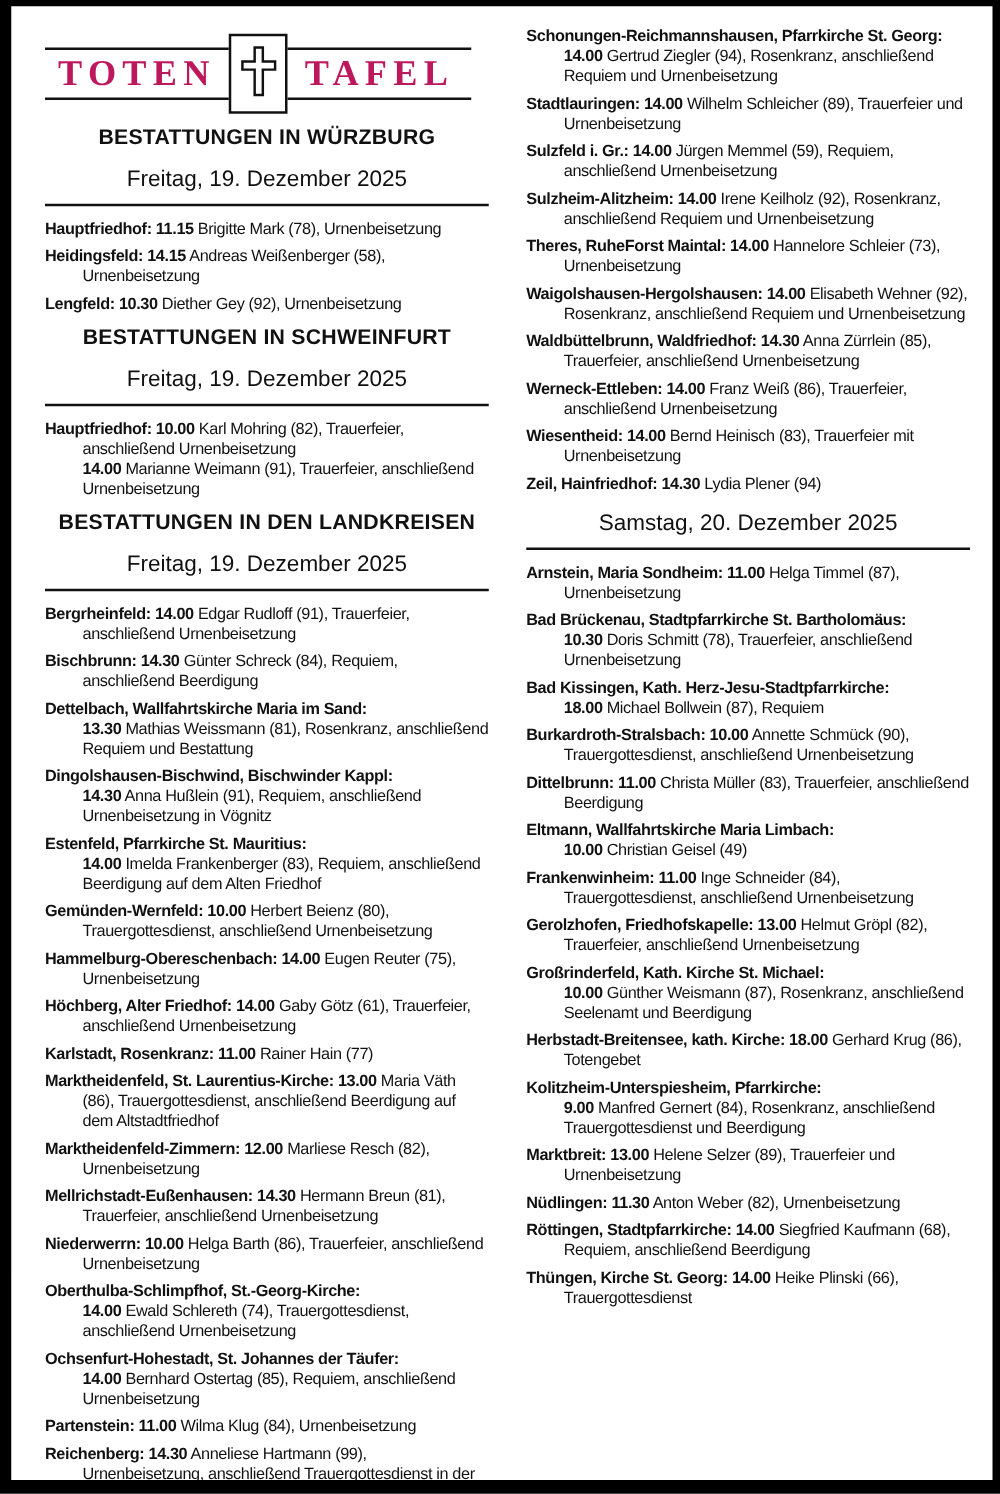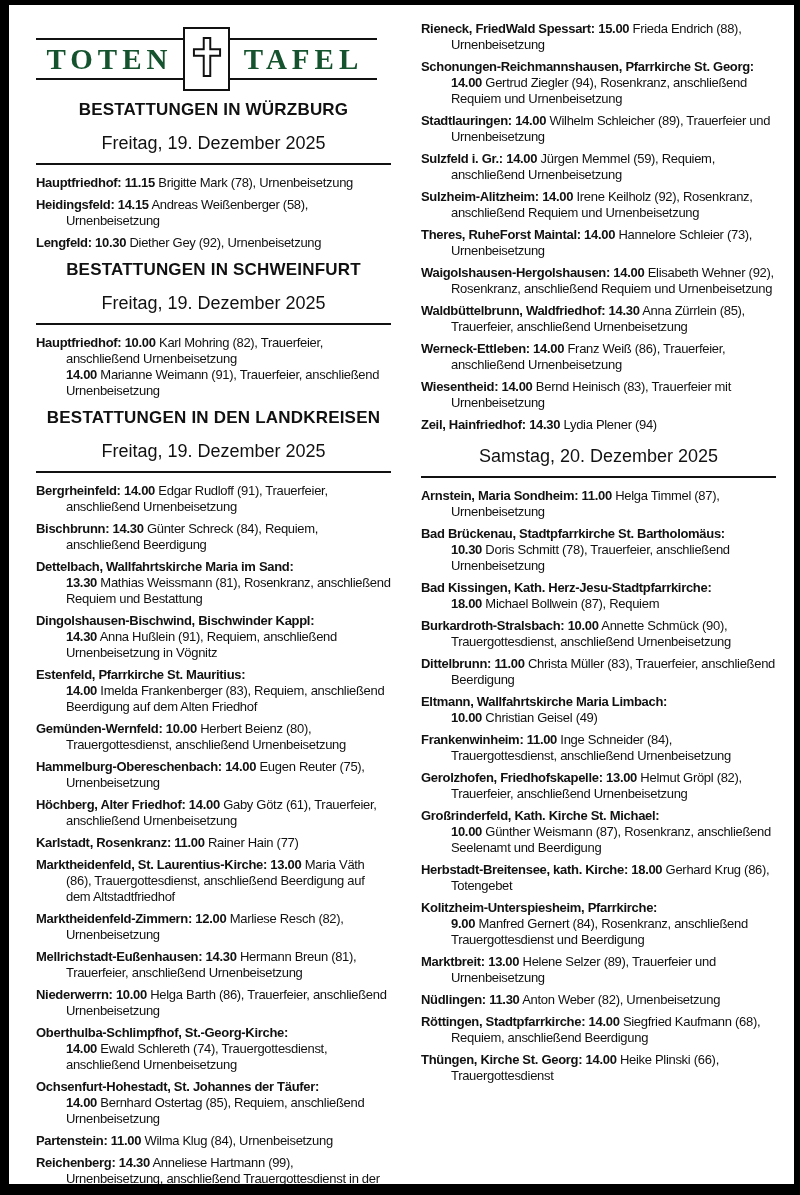--- a/index.html
+++ b/index.html
@@ -13,21 +13,21 @@
   .inner{display:flex;gap:30px;padding:16px 18px 0 27px;height:100%;}
   .col{flex:1 1 0;min-width:0;}
 
   
   .masthead{position:relative;height:64px;margin:6px 14px 0 0;display:flex;align-items:center;}
   .mast-rule{position:absolute;left:0;right:0;height:2px;background:#111;}
   .mast-rule.top{top:11px;}
   .mast-rule.bottom{bottom:11px;}
   .mast-half{flex:1;text-align:center;z-index:1;
     font-family:"Liberation Serif",serif;font-weight:700;font-size:29px;
-    letter-spacing:5px;color:#14532d;line-height:1;}
+    letter-spacing:5px;color:#be185d;line-height:1;}
   .mast-box{width:47px;height:64px;background:#fff;border:2px solid #111;z-index:2;
     display:flex;align-items:center;justify-content:center;flex:0 0 auto;}
 
   
   .sec-h{font-size:17px;font-weight:700;text-align:center;margin:8px 0 0;
     letter-spacing:.2px;line-height:1.25;}
   .date-h{font-size:18px;font-weight:400;text-align:center;margin:13px 0 0;line-height:1.2;}
   .date-rule{height:2px;background:#111;margin:8px 0 10px;}
 
   
@@ -81,21 +81,20 @@
         <p class="entry"><strong>Marktheidenfeld-Zimmern:</strong> <strong>12.00</strong> Marliese Resch (82), Urnenbeisetzung</p>
         <p class="entry"><strong>Mellrichstadt-Eußenhausen:</strong> <strong>14.30</strong> Hermann Breun (81), Trauerfeier, anschließend Urnenbeisetzung</p>
         <p class="entry"><strong>Niederwerrn:</strong> <strong>10.00</strong> Helga Barth (86), Trauerfeier, anschließend Urnenbeisetzung</p>
         <p class="entry"><strong>Oberthulba-Schlimpfhof, St.-Georg-Kirche:</strong><br><strong>14.00</strong> Ewald Schlereth (74), Trauergottesdienst, anschließend Urnenbeisetzung</p>
         <p class="entry"><strong>Ochsenfurt-Hohestadt, St. Johannes der Täufer:</strong><br><strong>14.00</strong> Bernhard Ostertag (85), Requiem, anschließend Urnenbeisetzung</p>
         <p class="entry"><strong>Partenstein:</strong> <strong>11.00</strong> Wilma Klug (84), Urnenbeisetzung</p>
         <p class="entry"><strong>Reichenberg:</strong> <strong>14.30</strong> Anneliese Hartmann (99), Urnenbeisetzung, anschließend Trauergottesdienst in der ev. Kirche</p>
       </div>
 
     <div class="col" id="col-right">
-        <p class="entry"><strong>Rieneck, FriedWald Spessart:</strong> <strong>15.00</strong> Frieda Endrich (88), Urnenbeisetzung</p>
         <p class="entry"><strong>Schonungen-Reichmannshausen, Pfarrkirche St. Georg:</strong><br><strong>14.00</strong> Gertrud Ziegler (94), Rosenkranz, anschließend Requiem und Urnenbeisetzung</p>
         <p class="entry"><strong>Stadtlauringen:</strong> <strong>14.00</strong> Wilhelm Schleicher (89), Trauerfeier und Urnenbeisetzung</p>
         <p class="entry"><strong>Sulzfeld i. Gr.:</strong> <strong>14.00</strong> Jürgen Memmel (59), Requiem, anschließend Urnenbeisetzung</p>
         <p class="entry"><strong>Sulzheim-Alitzheim:</strong> <strong>14.00</strong> Irene Keilholz (92), Rosenkranz, anschließend Requiem und Urnenbeisetzung</p>
         <p class="entry"><strong>Theres, RuheForst Maintal:</strong> <strong>14.00</strong> Hannelore Schleier (73), Urnenbeisetzung</p>
         <p class="entry"><strong>Waigolshausen-Hergolshausen:</strong> <strong>14.00</strong> Elisabeth Wehner (92), Rosenkranz, anschließend Requiem und Urnenbeisetzung</p>
         <p class="entry"><strong>Waldbüttelbrunn, Waldfriedhof:</strong> <strong>14.30</strong> Anna Zürrlein (85), Trauerfeier, anschließend Urnenbeisetzung</p>
         <p class="entry"><strong>Werneck-Ettleben:</strong> <strong>14.00</strong> Franz Weiß (86), Trauerfeier, anschließend Urnenbeisetzung</p>
         <p class="entry"><strong>Wiesentheid:</strong> <strong>14.00</strong> Bernd Heinisch (83), Trauerfeier mit Urnenbeisetzung</p>
         <p class="entry"><strong>Zeil, Hainfriedhof:</strong> <strong>14.30</strong> Lydia Plener (94)</p>

